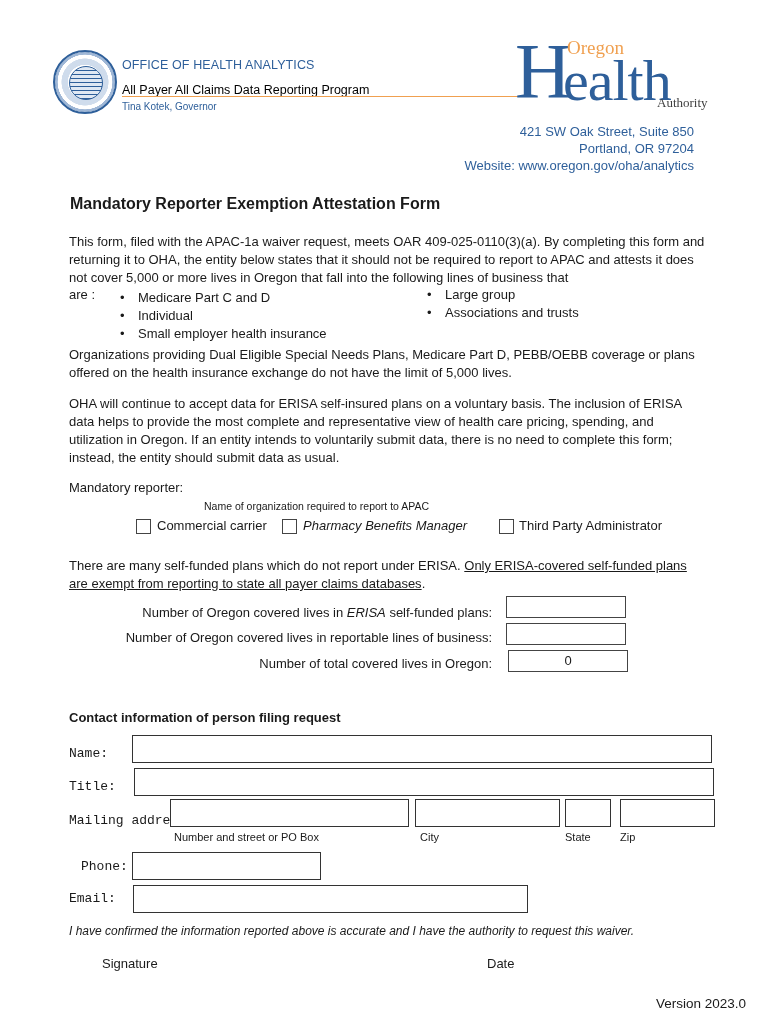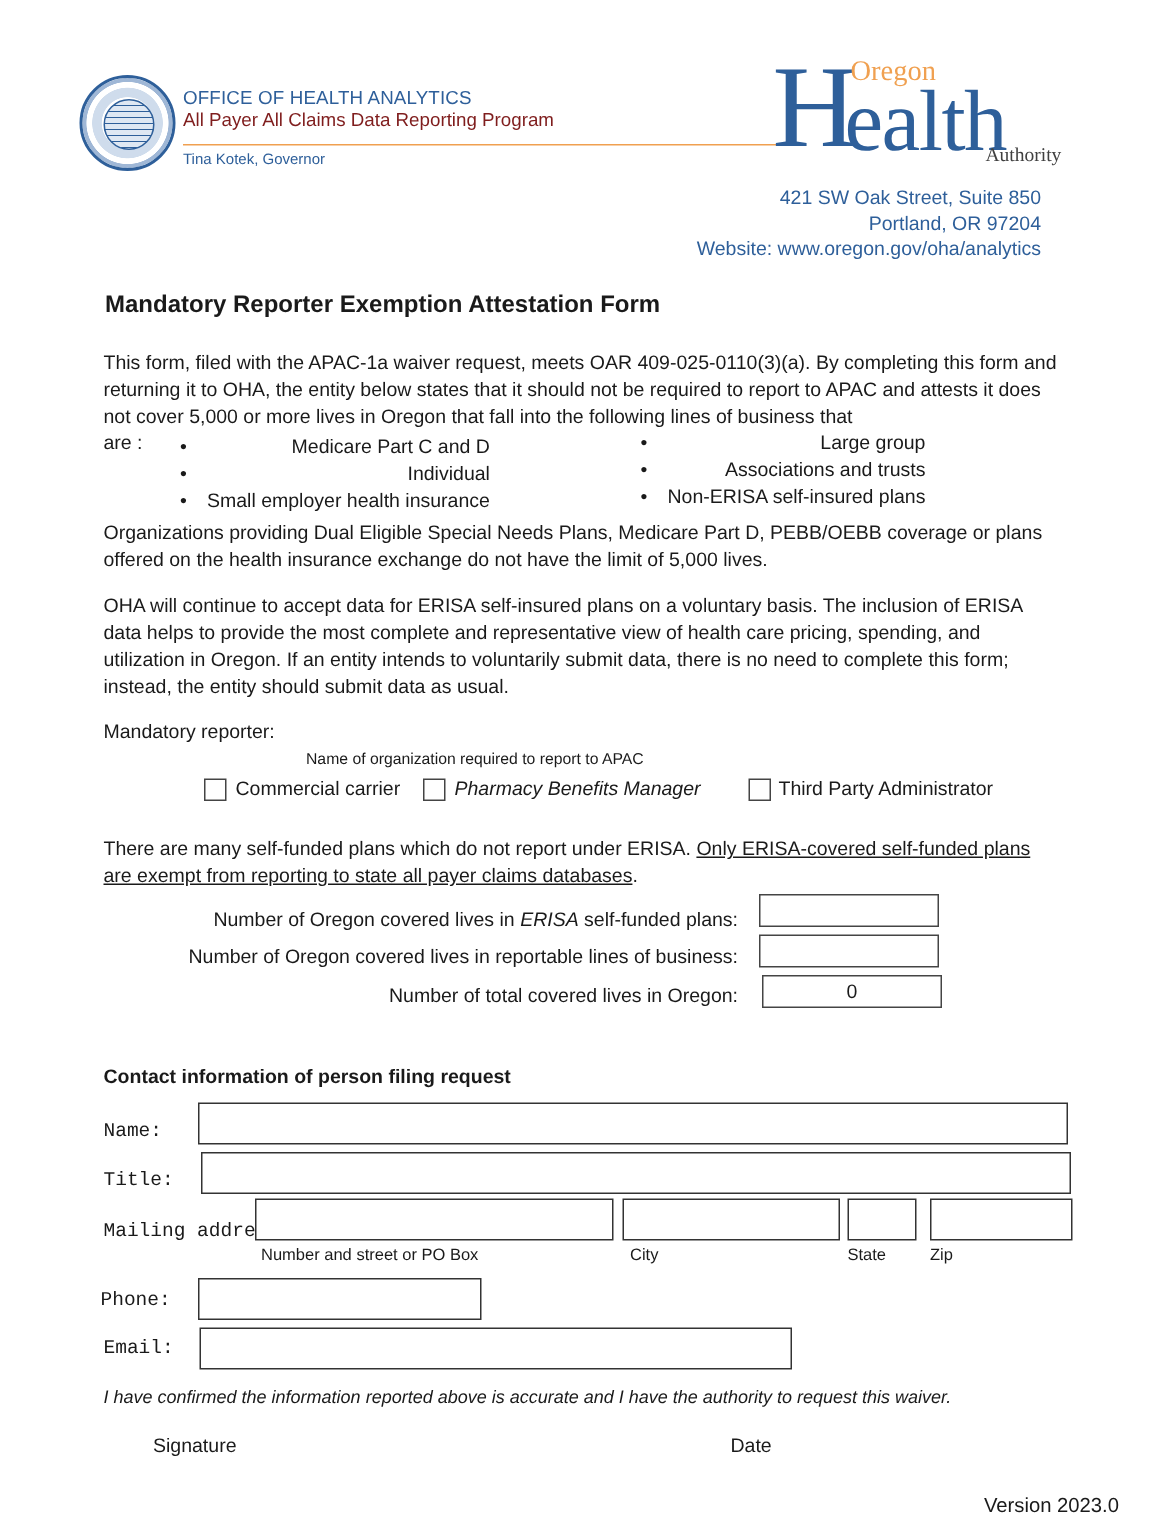--- a/index.html
+++ b/index.html
@@ -12,39 +12,39 @@
     left: 53px; top: 50px; width: 64px; height: 64px; border-radius: 50%;
     border: 2px solid #2e5f9a; box-sizing: border-box;
     background: radial-gradient(circle, #ffffff 0 40%, #cfdcec 41% 55%, #ffffff 56% 64%, #9fb7d6 65% 70%, #ffffff 71%);
   }
   .seal::after {
     content: ""; position: absolute; left: 14px; top: 14px; width: 32px; height: 32px;
     border-radius: 50%; border: 1px solid #2e5f9a;
     background: repeating-linear-gradient(0deg, #2e5f9a 0 1px, #dfe8f3 1px 4px);
   }
   .hdr-office { left: 122px; top: 58px; font-size: 12.5px; color: #2e5f9a; letter-spacing: 0.1px; }
-  .hdr-program { left: 122px; top: 73px; font-size: 12.5px; color: #7f1d1d; }
+  .hdr-program { left: 122px; top: 83px; font-size: 12.5px; color: #000000; }
   .hdr-rule { left: 122px; top: 96px; width: 398px; height: 0; border-top: 1.5px solid #f0a050; }
   .hdr-gov { left: 122px; top: 101px; font-size: 10px; color: #2e5f9a; }
 
   .logo { left: 515px; top: 38px; width: 200px; height: 80px; }
   .logo-H { left: 0; top: -6px; font-family: "Liberation Serif", serif; font-size: 78px; color: #2e5f9a; line-height: 1; }
   .logo-ealth { left: 48px; top: 14px; font-family: "Liberation Serif", serif; font-size: 58px; color: #2e5f9a; line-height: 1; letter-spacing: -1px; }
   .logo-oregon { left: 52px; top: 0px; font-family: "Liberation Serif", serif; font-size: 19px; color: #f0a050; line-height: 1; }
   .logo-auth { left: 142px; top: 58px; font-family: "Liberation Serif", serif; font-size: 13px; color: #404040; line-height: 1; }
 
   .addr { right: 76px; text-align: right; font-size: 13px; color: #2e5f9a; }
   .addr1 { top: 124px; } .addr2 { top: 141px; } .addr3 { top: 158px; }
 
   .title { left: 70px; top: 195px; font-size: 16px; font-weight: bold; }
   .para { left: 69px; width: 640px; font-size: 13px; line-height: 18px; }
   .p1 { top: 233px; }
   .are { left: 69px; top: 287px; font-size: 13px; }
   .bullets { font-size: 13px; line-height: 18px; margin: 0; padding: 0; list-style: none; }
-  .bullets li { position: relative; padding-left: 20px; text-align: right; }
+  .bullets li { position: relative; padding-left: 20px; }
   .bullets li::before { content: "\2022"; position: absolute; left: 2px; top: 0; }
   .bl-left { left: 118px; top: 289px; }
   .bl-right { left: 425px; top: 286px; }
   .p2 { top: 346px; }
   .p3 { top: 395px; }
 
   .mand { left: 69px; top: 480px; font-size: 13px; }
   .orgname { left: 204px; top: 500px; font-size: 10.5px; }
   .cb { width: 15px; height: 15px; border: 1.5px solid #444; box-sizing: border-box; background: #fff; cursor: pointer; }
   .cblabel { font-size: 13px; }
@@ -89,21 +89,20 @@
 <div class="abs para p1">This form, filed with the APAC-1a waiver request, meets OAR 409-025-0110(3)(a). By completing this form and returning it to OHA, the entity below states that it should not be required to report to APAC and attests it does not cover 5,000 or more lives in Oregon that fall into the following lines of business that</div>
 <div class="abs are">are :</div>
 <ul class="abs bullets bl-left">
   <li>Medicare Part C and D</li>
   <li>Individual</li>
   <li>Small employer health insurance</li>
 </ul>
 <ul class="abs bullets bl-right">
   <li>Large group</li>
   <li>Associations and trusts</li>
-  <li>Non-ERISA self-insured plans</li>
 </ul>
 <div class="abs para p2">Organizations providing Dual Eligible Special Needs Plans, Medicare Part D, PEBB/OEBB coverage or plans offered on the health insurance exchange do not have the limit of 5,000 lives.</div>
 <div class="abs para p3">OHA will continue to accept data for ERISA self-insured plans on a voluntary basis. The inclusion of ERISA data helps to provide the most complete and representative view of health care pricing, spending, and utilization in Oregon. If an entity intends to voluntarily submit data, there is no need to complete this form; instead, the entity should submit data as usual.</div>
 
 <div class="abs mand">Mandatory reporter:</div>
 <div class="abs orgname">Name of organization required to report to APAC</div>
 
 <div class="abs cb" style="left:136px; top:519px;"></div>
 <div class="abs cblabel" style="left:157px; top:518px;">Commercial carrier</div>
 <div class="abs cb" style="left:282px; top:519px;"></div>
@@ -133,21 +132,21 @@
 <div class="abs flabel" style="left:69px; top:813px;">Mailing address:</div>
 <div class="abs fbox" style="left:170px; top:799px; width:239px;"></div>
 <div class="abs fbox" style="left:415px; top:799px; width:145px;"></div>
 <div class="abs fbox" style="left:565px; top:799px; width:46px;"></div>
 <div class="abs fbox" style="left:620px; top:799px; width:95px;"></div>
 <div class="abs sublabel" style="left:174px; top:831px;">Number and street or PO Box</div>
 <div class="abs sublabel" style="left:420px; top:831px;">City</div>
 <div class="abs sublabel" style="left:565px; top:831px;">State</div>
 <div class="abs sublabel" style="left:620px; top:831px;">Zip</div>
 
-<div class="abs flabel" style="left:67px; top:859px;">Phone:</div>
+<div class="abs flabel" style="left:81px; top:859px;">Phone:</div>
 <div class="abs fbox" style="left:132px; top:852px; width:189px;"></div>
 
 <div class="abs flabel" style="left:69px; top:891px;">Email:</div>
 <div class="abs fbox" style="left:133px; top:885px; width:395px;"></div>
 
 <div class="abs confirm">I have confirmed the information reported above is accurate and I have the authority to request this waiver.</div>
 <div class="abs sig">Signature</div>
 <div class="abs date">Date</div>
 <div class="abs version">Version 2023.0</div>
 

